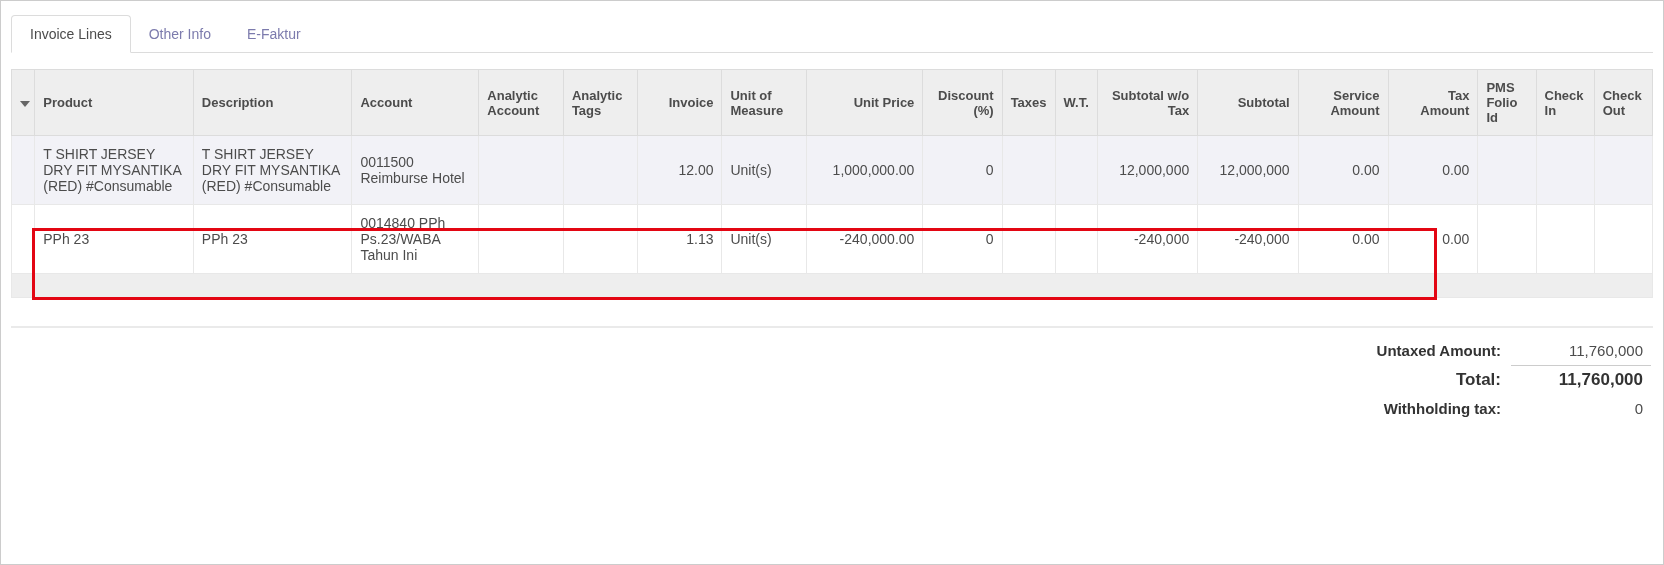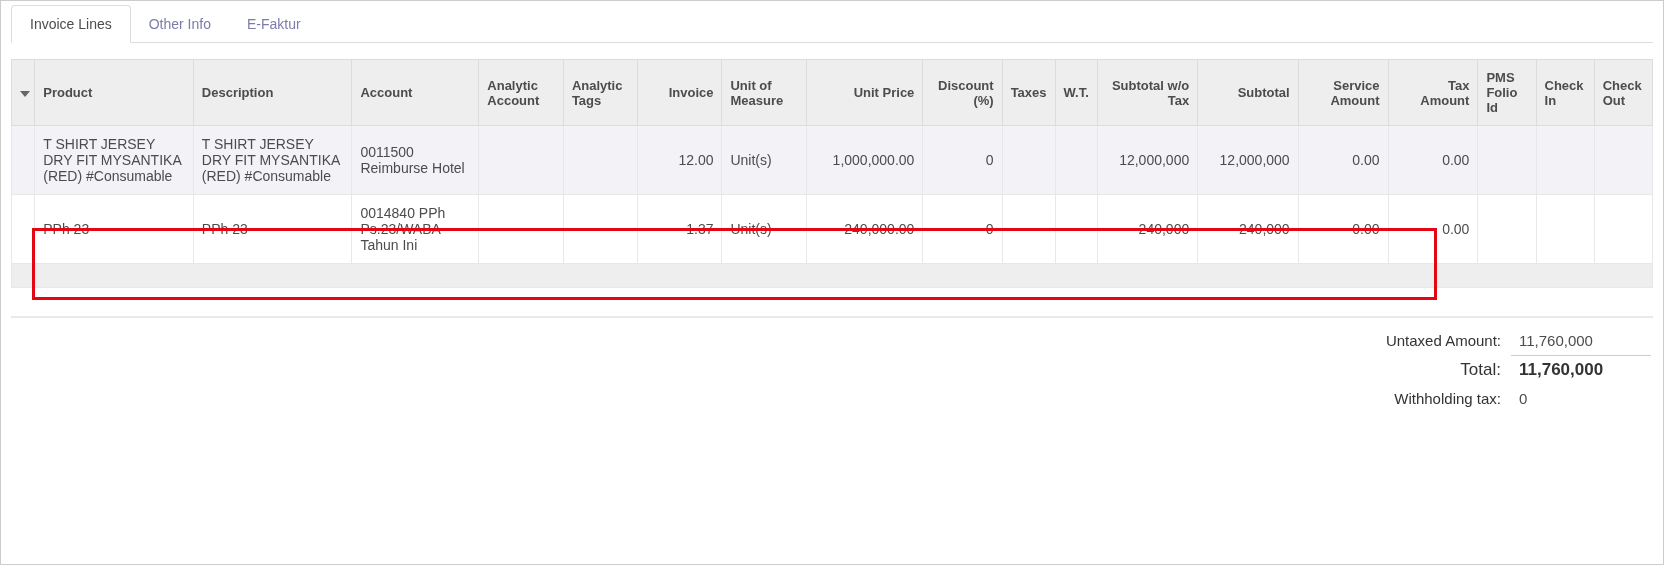--- a/index.html
+++ b/index.html
@@ -23,20 +23,21 @@
     display: flex;
     align-items: flex-end;
     border-bottom: 1px solid #dcdcdc;
     margin-bottom: 16px;
   }
   .tab {
     padding: 10px 18px;
     color: #7c7bad;
     cursor: pointer;
     font-size: 14px;
+    margin-top: 10px;
   }
   .tab.active {
     color: #4c4c4c;
     border: 1px solid #dcdcdc;
     border-bottom: 1px solid #fff;
     margin-bottom: -1px;
     border-radius: 4px 4px 0 0;
     background: #fff;
   }
   
@@ -100,22 +101,22 @@
   .summary {
     margin-top: 6px;
     width: 100%;
     display: flex;
     justify-content: flex-end;
   }
   .summary-table td {
     padding: 4px 8px;
     font-size: 15px;
   }
-  .summary-table .label { text-align: right; color: #333; font-weight:400;}
-  .summary-table .value { min-width: 140px; color:#4c4c4c;}
+  .summary-table .label { text-align: right; color: #333; font-weight:700;}
+  .summary-table .value { text-align: right; min-width: 140px; color:#4c4c4c;}
   .summary-table .total .label { font-size: 17px; }
   .summary-table .total .value { font-size: 17px; font-weight: 700; border-top:1px solid #ccc; color:#333;}
   .summary-table .net .value { font-weight:700; border-top:1px solid #ccc; color:#333;}
 </style>
 </head>
 <body>
 
 <div class="frame">
 
   <div class="tabs">
@@ -192,21 +193,21 @@
           <td></td>
           <td></td>
         </tr>
         <tr>
           <td class="handle-cell"></td>
           <td>PPh 23</td>
           <td>PPh 23</td>
           <td>0014840 PPh Ps.23/WABA Tahun Ini</td>
           <td></td>
           <td></td>
-          <td class="num">1.37</td>
+          <td class="num">1.13</td>
           <td>Unit(s)</td>
           <td class="num">-240,000.00</td>
           <td class="num">0</td>
           <td></td>
           <td></td>
           <td class="num">-240,000</td>
           <td class="num">-240,000</td>
           <td class="num">0.00</td>
           <td class="num">0.00</td>
           <td></td>

